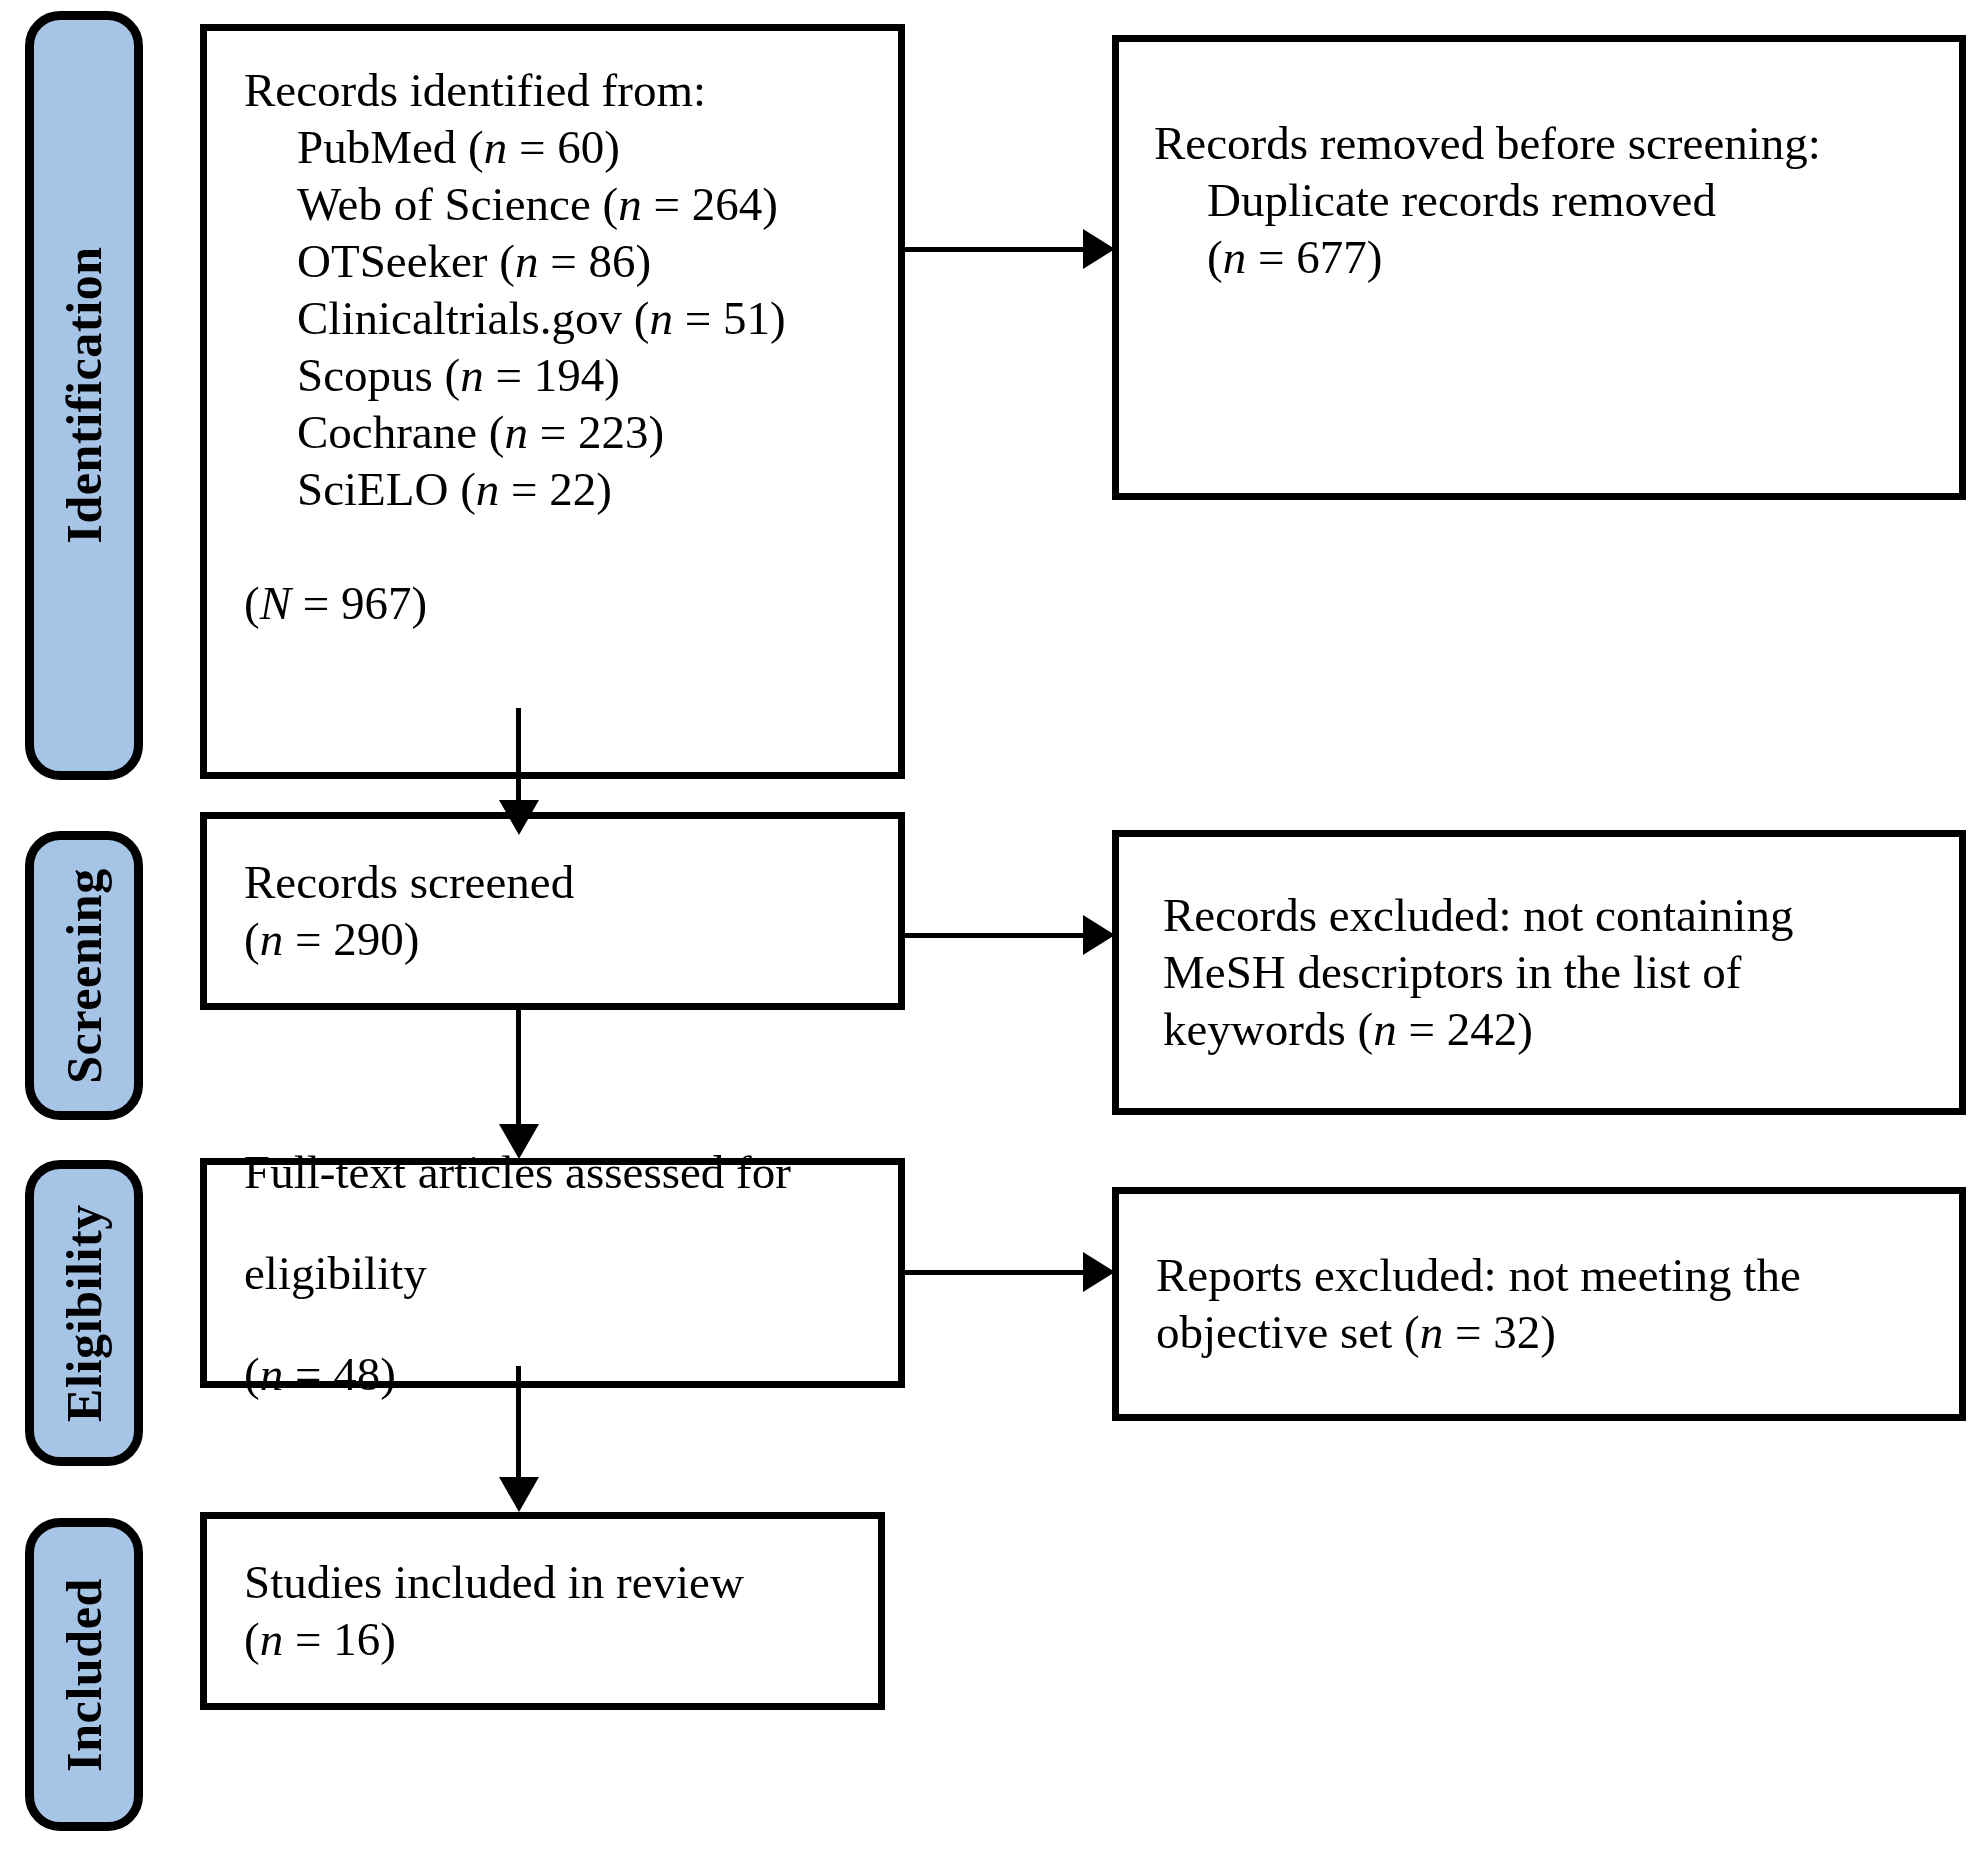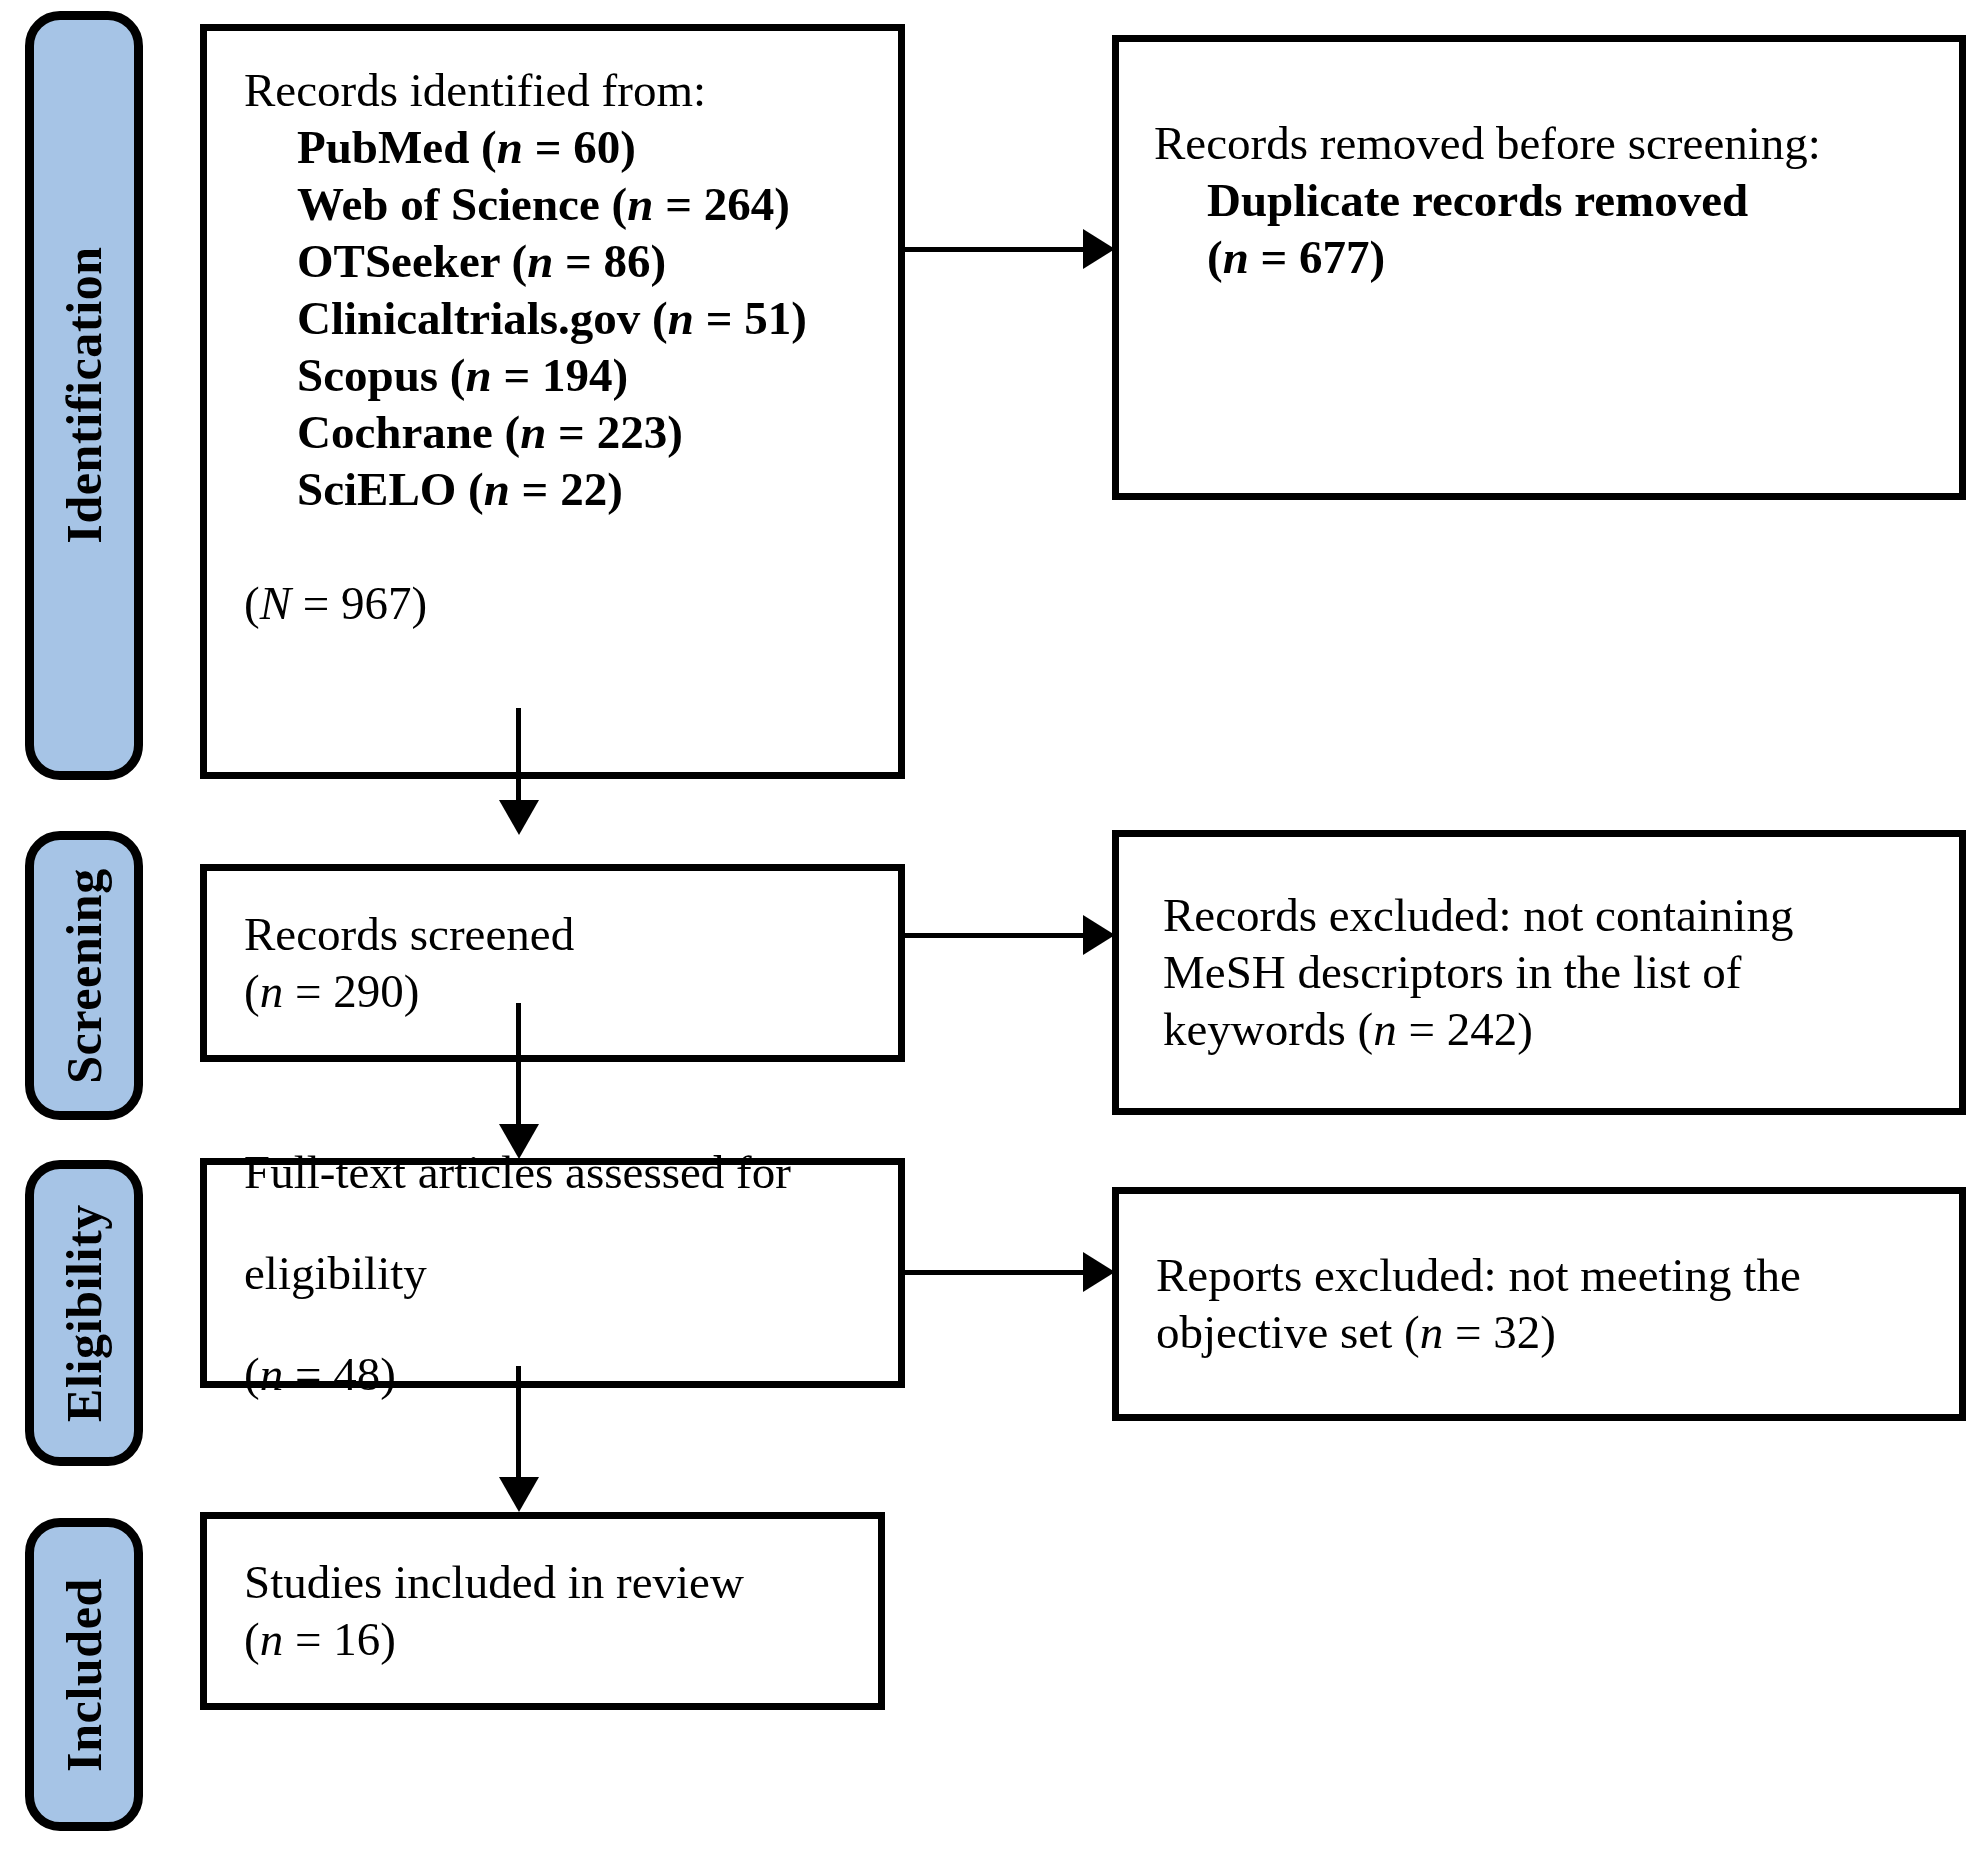--- a/index.html
+++ b/index.html
@@ -49,31 +49,31 @@
     box-sizing: border-box;
     background: #ffffff;
     border: 7.8px solid #000000;
   }
   .line {
     font-size: 47px;
     line-height: 57px;
     min-height: 57px;
     white-space: nowrap;
   }
-  .line.indent { padding-left: 53px; font-weight: bold; }
+  .line.indent { padding-left: 53px; }
 
   .v-center {
     display: flex;
     flex-direction: column;
     justify-content: center;
   }
 
   #box-identification  { left: 200px;  top: 24px;   width: 705px; height: 755px; padding: 31px 6px 0 37px; }
   #rbox-identification { left: 1112px; top: 35px;   width: 854px; height: 465px;  padding: 73px 6px 0 35px; }
-  #box-screening       { left: 200px;  top: 864px; width: 705px; height: 198px;  padding-left: 37px; }
+  #box-screening       { left: 200px;  top: 812px; width: 705px; height: 198px;  padding-left: 37px; }
   #rbox-screening      { left: 1112px; top: 830px; width: 854px; height: 285px;  padding-left: 44px; }
   #box-eligibility     { left: 200px;  top: 1158px; width: 705px; height: 230px;  padding-left: 37px; gap: 44px; }
   #rbox-eligibility    { left: 1112px; top: 1187px; width: 854px; height: 234px;  padding-left: 37px; }
   #box-included        { left: 200px;  top: 1512px; width: 685px; height: 198px;  padding-left: 37px; }
 
   
   .stem-h { position: absolute; height: 5.4px; background: #000000; }
   .stem-v { position: absolute; width: 5.4px;  background: #000000; }
   .head-right {
     position: absolute; width: 0; height: 0;

